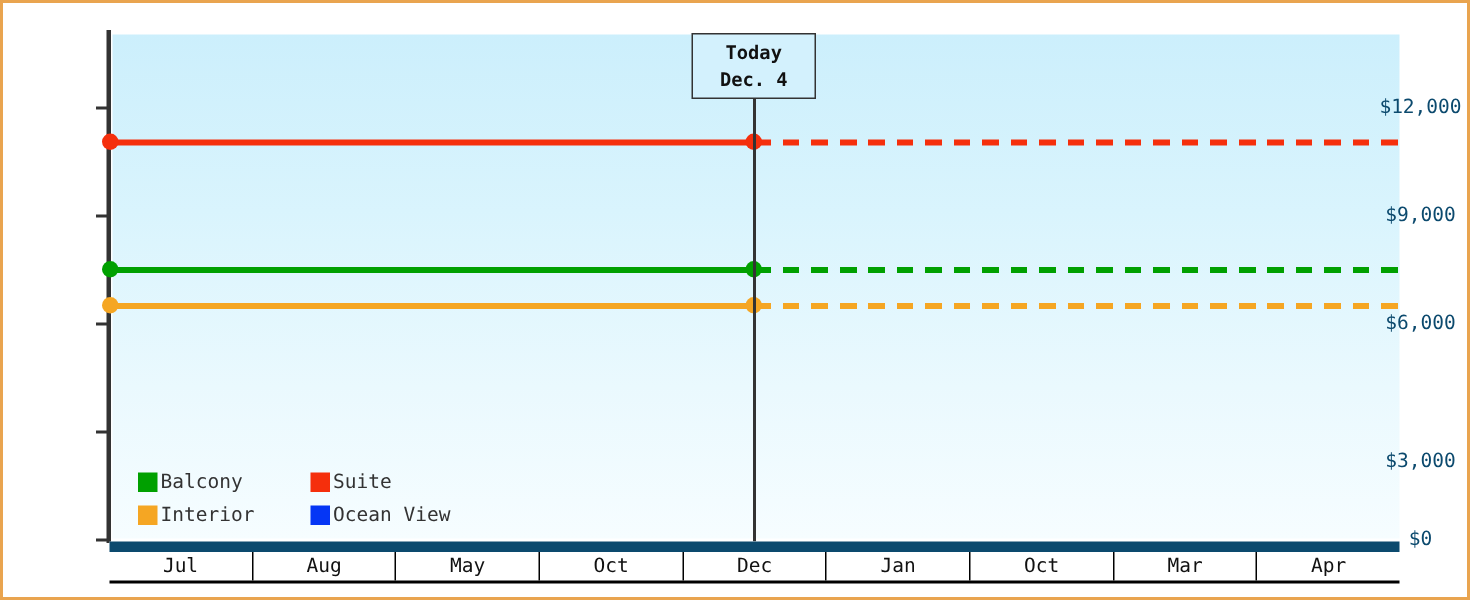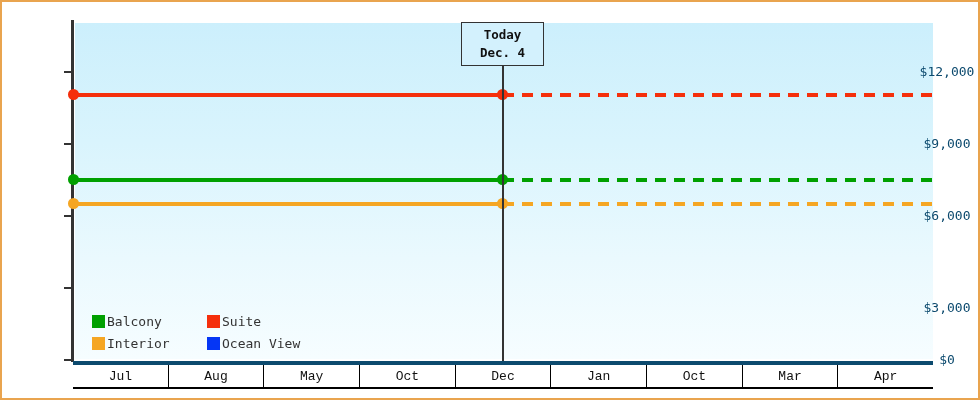--- a/index.html
+++ b/index.html
@@ -130,25 +130,24 @@
   }
 
   
   .x-axis {
     position: absolute;
     left: 71px;
     top: 359px;
     width: 860px;
     height: 28px;
     display: flex;
-    border-top: 4px solid #0c4a6e;
+    border-top: 7px solid #0c4a6e;
     border-bottom: 2px solid #000000;
     box-sizing: border-box;
     background: #ffffff;
-    font-family: Liberation Mono, monospace;
   }
   .x-cell {
     flex: 1 1 0;
     border-right: 1px solid #000000;
     display: flex;
     align-items: center;
     justify-content: center;
     font-size: 13px;
     color: #111111;
     box-sizing: border-box;

